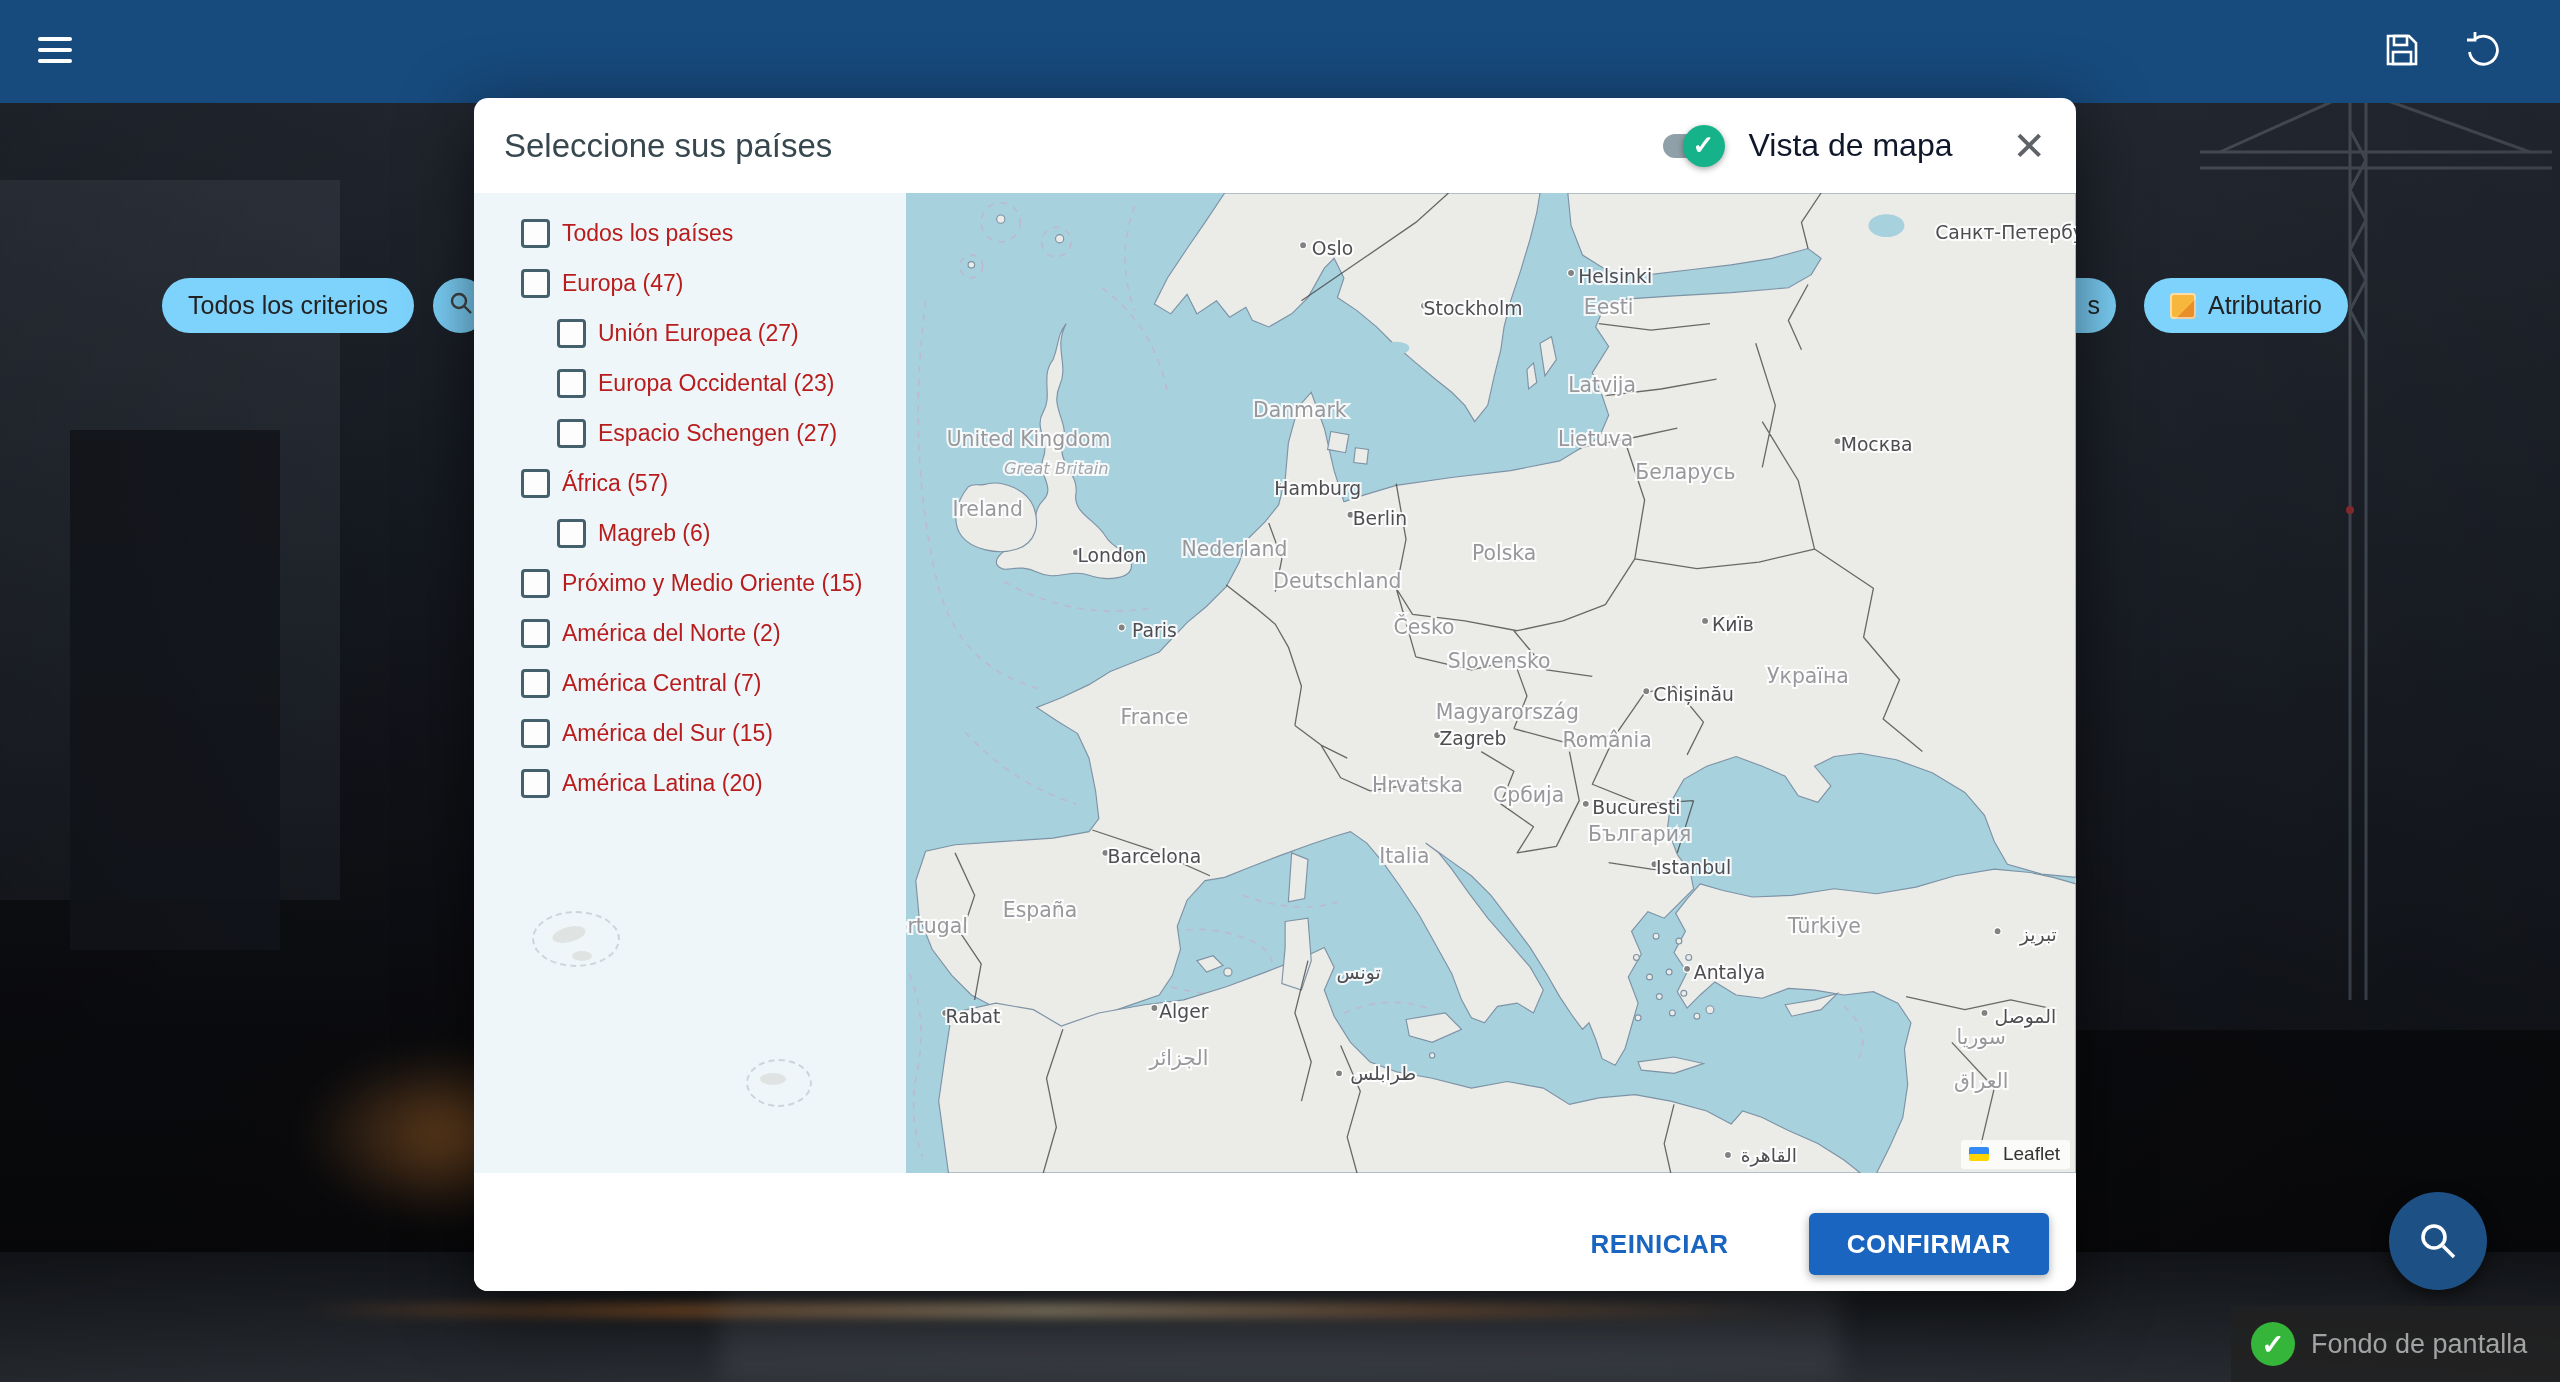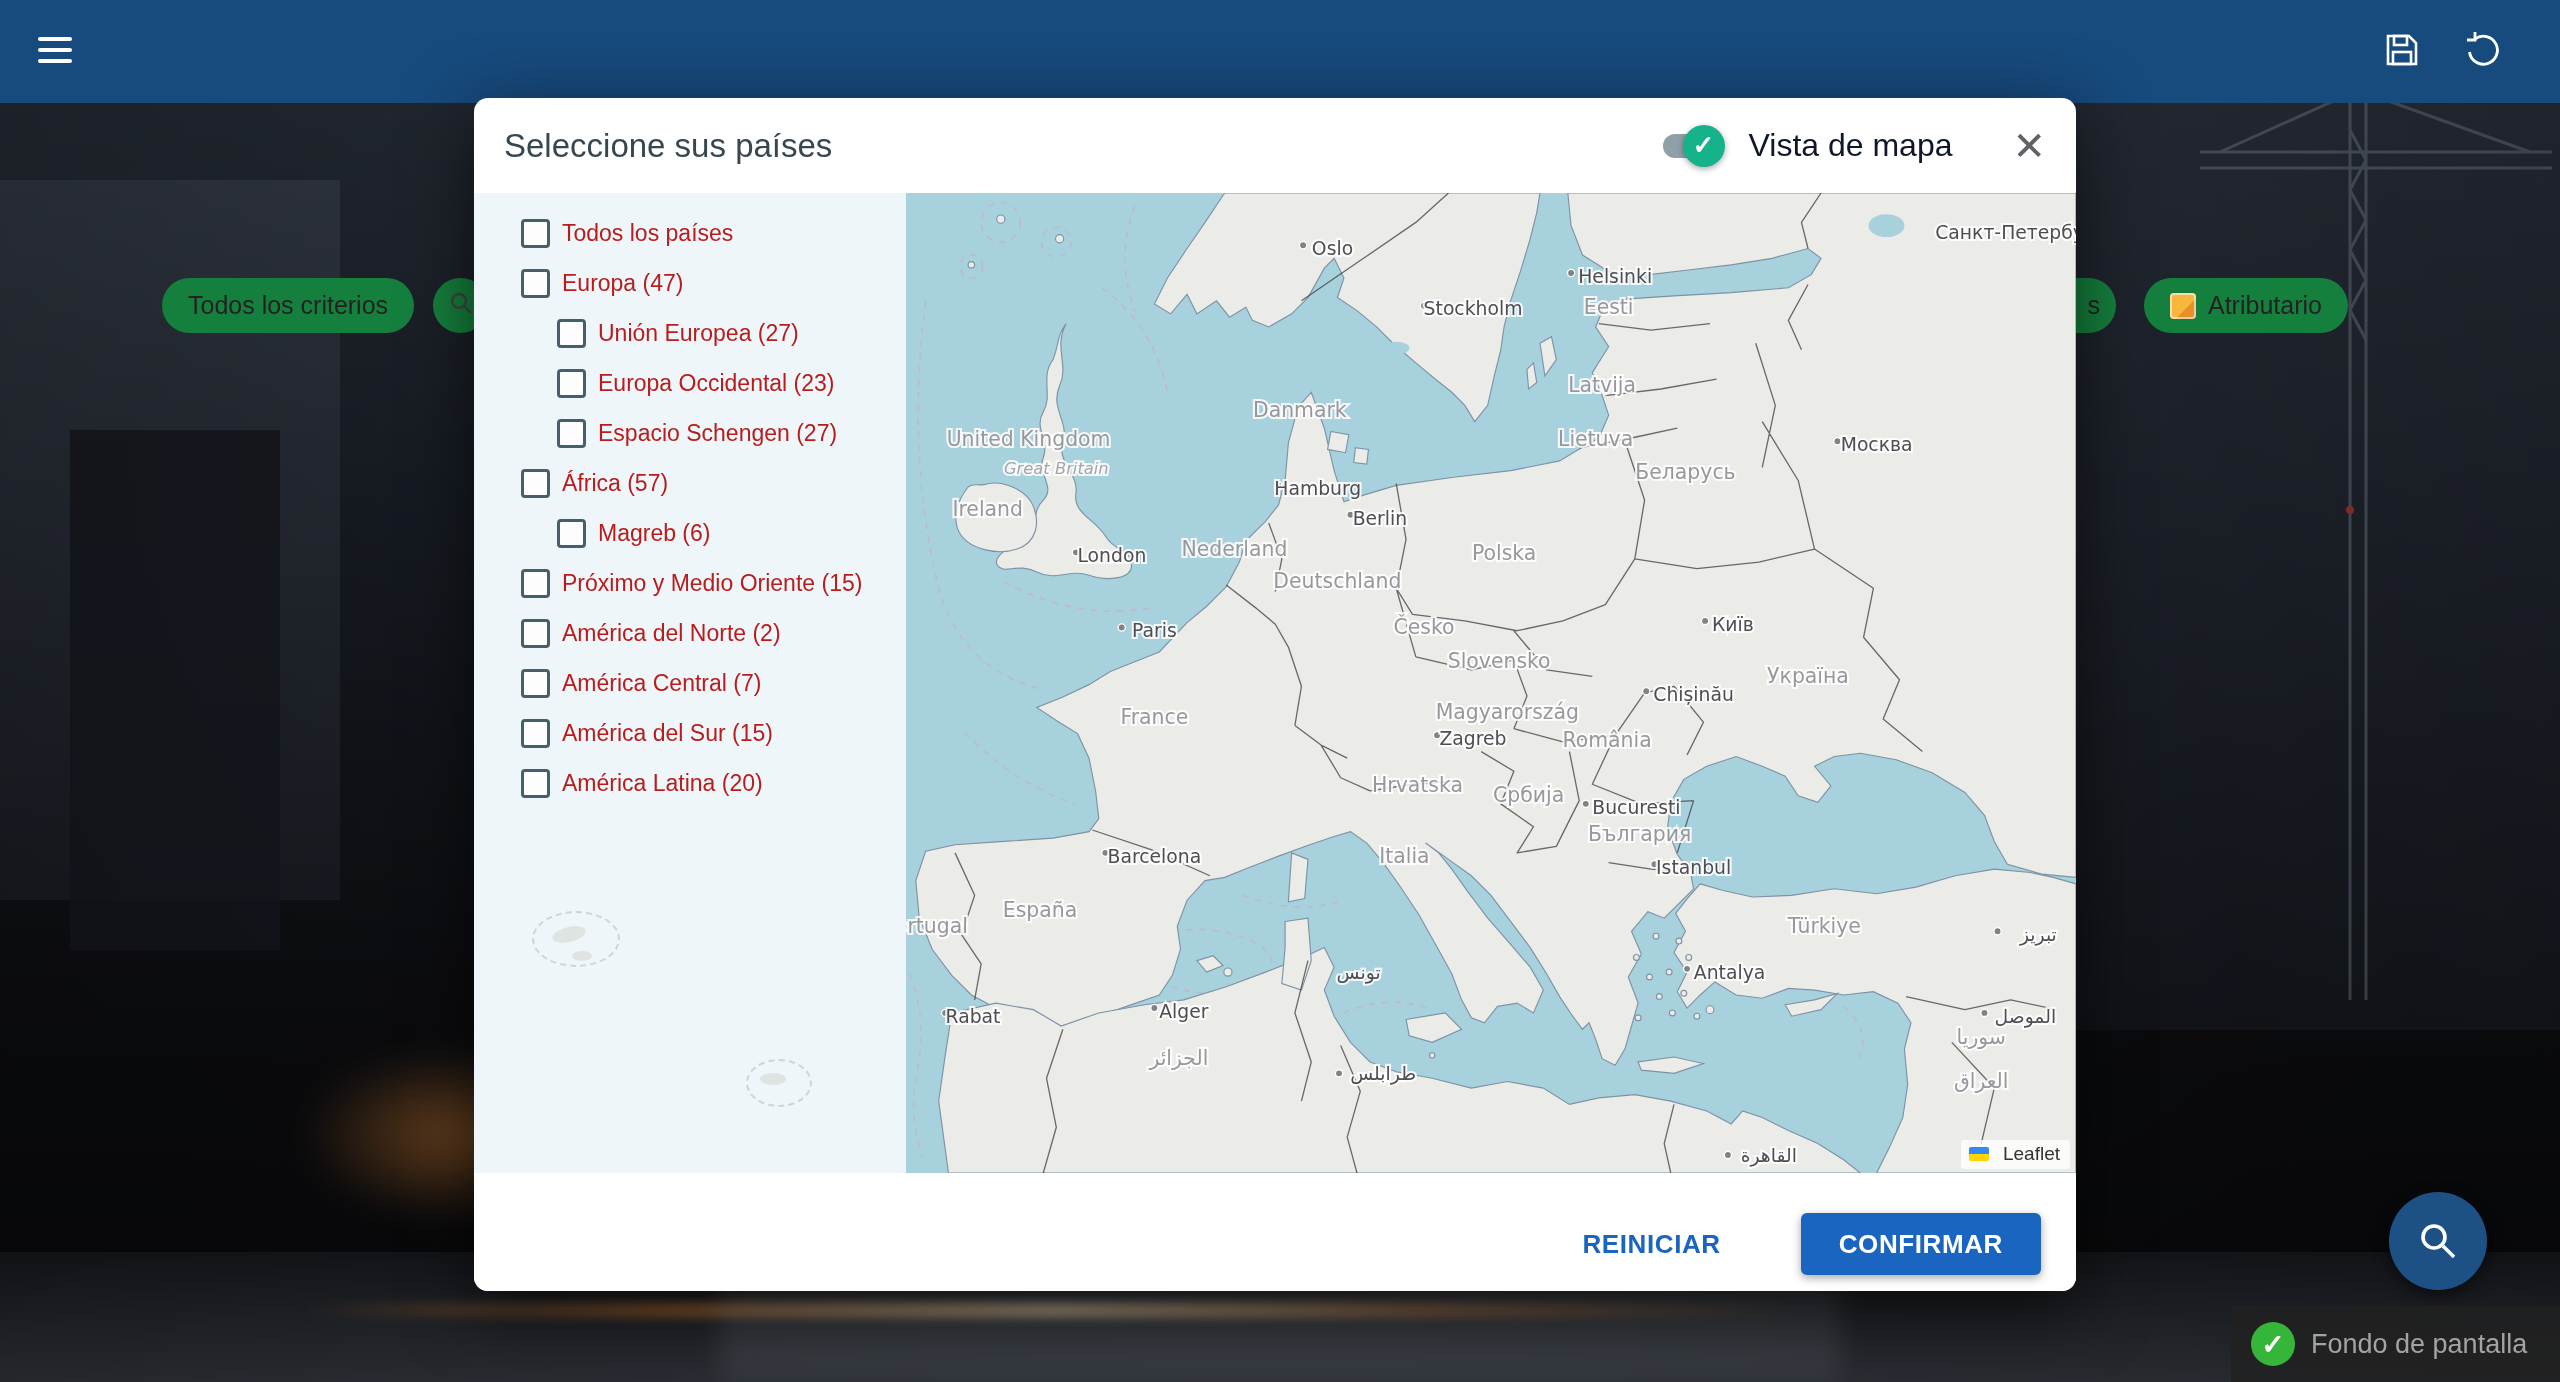--- a/index.html
+++ b/index.html
@@ -24,21 +24,21 @@
   .crane{position:absolute;left:2200px;top:90px;z-index:0;opacity:.6}
 
   
   .topbar{position:absolute;left:0;top:0;right:0;height:103px;background:#174a7d;z-index:4}
   .burger{position:absolute;left:38px;top:37px;width:34px;height:28px;cursor:pointer}
   .burger span{display:block;height:4px;background:#fff;border-radius:2px;margin-bottom:7px}
   .tb-icons{position:absolute;right:58px;top:30px;display:flex;gap:40px}
   .tb-icons svg{display:block}
 
   
-  .chip{position:absolute;top:278px;height:55px;border-radius:28px;background:#15803d;
+  .chip{position:absolute;top:278px;height:55px;border-radius:28px;background:#7dd3fc;
         display:flex;align-items:center;padding:0 26px;font-size:25px;color:#222;z-index:3;box-sizing:border-box;white-space:nowrap}
   .chip-criteria{left:162px}
   .chip-search{left:433px;width:55px;padding:0;justify-content:center}
   .chip-partial{left:2000px;width:116px;justify-content:flex-end;padding-right:16px}
   .chip-atr{left:2144px;gap:12px}
   .atr-ic{width:26px;height:26px;border-radius:4px;background:linear-gradient(135deg,#f6b73c 60%,#e88f2a 60%);
           box-shadow:inset 0 0 0 2px rgba(255,255,255,.55)}
 
   
   .fab{position:absolute;left:2389px;top:1192px;width:98px;height:98px;border-radius:50%;background:#1d5186;z-index:6;
@@ -72,21 +72,21 @@
   .isl{position:absolute;background:#dfe4e2;border-radius:50%}
   .ring{position:absolute;border:2px dashed #ccd5da;border-radius:50%}
 
   .map-wrap{position:relative;width:1170px;height:980px;background:#a8d1de;flex:none;cursor:grab}
   .map-wrap svg{position:absolute;inset:0}
   .attr{position:absolute;right:6px;bottom:4px;background:rgba(255,255,255,.78);padding:3px 10px 4px 8px;
         font-size:19px;color:#333;display:flex;align-items:center;gap:14px;border-radius:3px;z-index:2}
   .flag{width:20px;height:14px;border-radius:2px;background:linear-gradient(180deg,#338af3 50%,#ffd500 50%);flex:none}
 
   .m-foot{height:142px;display:flex;align-items:center;justify-content:flex-end;gap:54px;background:#fff;
-          padding-right:35px;box-sizing:border-box}
+          padding-right:27px;box-sizing:border-box}
   .btn-text{color:#1a65c0;font-size:26px;font-weight:bold;letter-spacing:.6px;cursor:pointer;padding:14px 26px}
   .btn-fill{background:#1a65c0;color:#fff;font-size:26px;letter-spacing:.6px;padding:0 38px;height:62px;border-radius:6px;
             display:flex;align-items:center;box-shadow:0 3px 10px rgba(0,0,0,.35);cursor:pointer;font-weight:bold}
 
   
   .land{fill:#ebebe8;stroke:#7d93a5;stroke-width:.7}
   .lake{fill:#a8d1de;stroke:none}
   .border{fill:none;stroke:#3c3c3c;stroke-width:.8;opacity:.75;stroke-linejoin:round}
   .eez{fill:none;stroke:#c0b4cc;stroke-width:1;stroke-dasharray:4 4;opacity:.8}
   text.ml{font-family:"DejaVu Sans",sans-serif;text-anchor:middle;paint-order:stroke;stroke:rgba(255,255,255,.85);stroke-width:2.6px}

